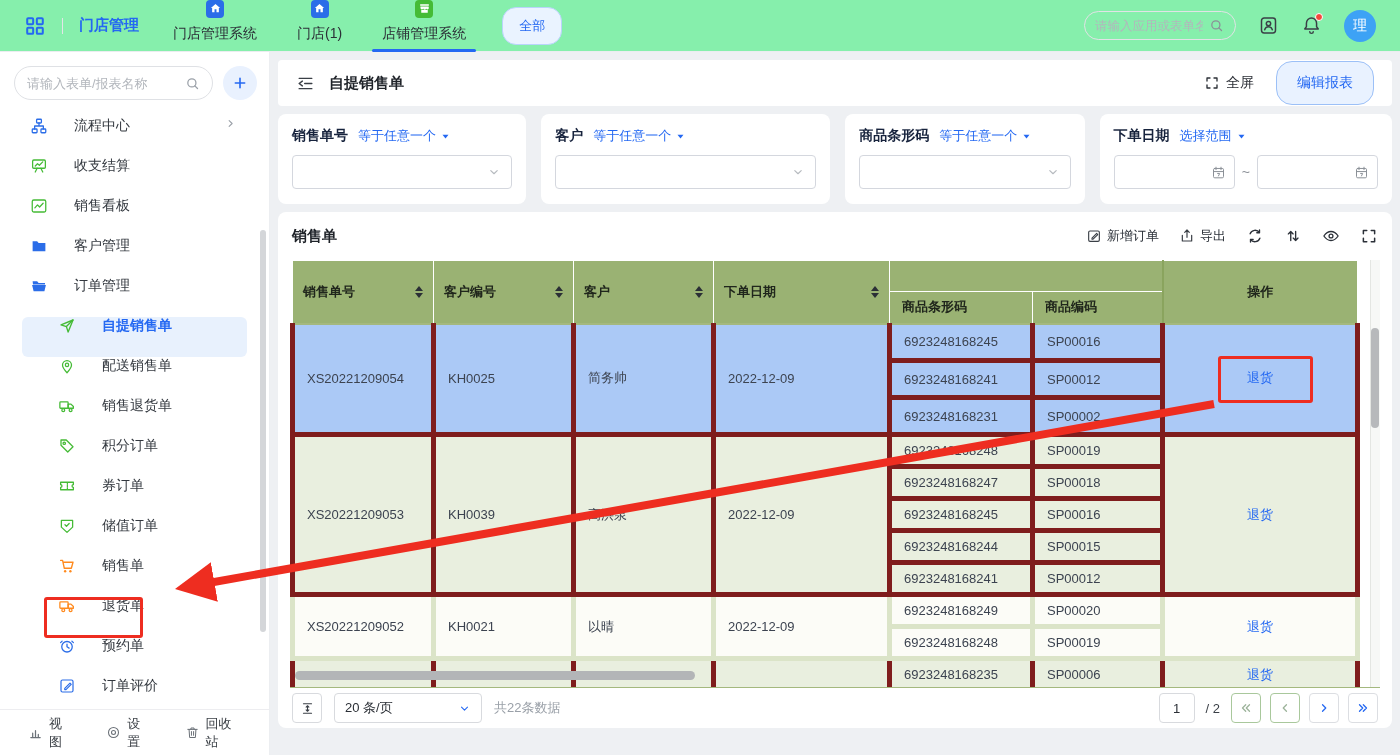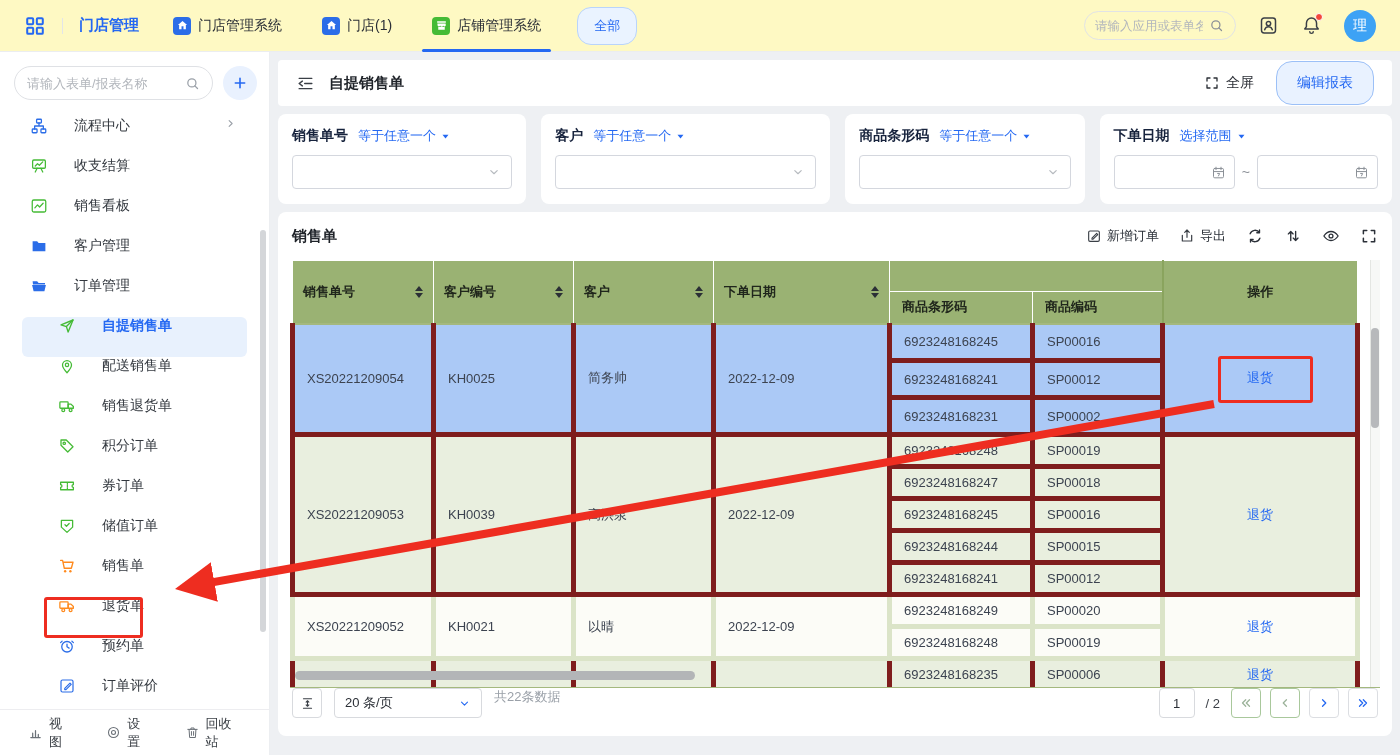--- a/index.html
+++ b/index.html
@@ -7,27 +7,27 @@
   body {
     font-family: "Liberation Sans", "DejaVu Sans", sans-serif;
     background:#eef0f3; position:relative; overflow:hidden;
     color:#2b2f36; font-size:14px;
   }
   .ic { display:inline-flex; align-items:center; justify-content:center; width:18px; height:18px; flex:none; }
   .ic svg { width:100%; height:100%; }
   .c-blue{ color:#2b6de8; } .c-green{ color:#45bb36; } .c-orange{ color:#ff8a1e; }
 
   
-  .topbar { position:absolute; top:0; left:0; width:1400px; height:52px; background:#fef9c3;
+  .topbar { position:absolute; top:0; left:0; width:1400px; height:52px; background:#86efac;
     border-bottom:1px solid #ebedf0; display:flex; align-items:center; padding:0 24px; z-index:10; }
   .topbar .grid-btn { width:22px; height:22px; color:#2468f2; cursor:pointer; }
   .top-divider { width:1px; height:16px; background:#e3e5e8; margin:0 16px; }
   .workspace { color:#2468f2; font-size:15px; font-weight:700; margin-right:34px; cursor:pointer; }
   .tabs { display:flex; height:52px; gap:40px; align-items:stretch; }
-  .tab { display:flex; align-items:center; gap:7px; font-size:14px; color:#2b2f36; position:relative; cursor:pointer; }
+  .tab { display:flex; align-items:center; gap:7px; font-size:14px; color:#2b2f36; position:relative; cursor:pointer;flex-direction:column; }
   .tab-ic { width:18px; height:18px; border-radius:4px; display:inline-flex; align-items:center; justify-content:center; }
   .tab-ic svg { width:13px; height:13px; }
   .tab-ic.blue { background:#2b6de8; } .tab-ic.green { background:#45bb36; }
   .tab.active::after { content:''; position:absolute; left:-10px; right:-10px; bottom:0; height:3px; background:#2468f2; border-radius:2px; }
   .all-pill { margin-left:36px; height:38px; padding:0 16px; border-radius:14px; background:#eaf3ff;
     border:1px solid #b9d4fb; color:#2468f2; font-size:13px; display:flex; align-items:center; cursor:pointer; }
   .top-right { margin-left:auto; display:flex; align-items:center; gap:22px; }
   .top-search { width:152px; height:29px; border:1px solid #e1e3e6; border-radius:15px; display:flex; align-items:center; padding:0 10px; gap:6px; }
   .top-search input { border:none; outline:none; width:108px; font-size:12.5px; color:#2b2f36; background:transparent; }
   .top-search input::placeholder { color:#b2b6bc; }
@@ -113,21 +113,21 @@
   .sales tr.rh-33 td.sub-td { height:32px; }
   .sales .col-action { border-left:2px solid #8aa45e; }
   .sales th.col-action { text-align:center; }
   .action-td { text-align:center; }
   .return-link { color:#2468f2; cursor:pointer; }
   .vtrack { position:absolute; top:0; right:0; width:10px; height:100%; background:#f7f8f6; border-left:1px solid #e4e6e2; }
   .vthumb { position:absolute; top:68px; right:1px; width:8px; height:100px; background:#b7b9bb; border-radius:4px; }
   .hthumb { position:absolute; left:5px; bottom:7px; width:400px; height:9px; background:#b3b5b7; border-radius:5px; z-index:4; }
 
   
-  .pagination { height:48px; display:flex; align-items:flex-start; padding:0 14px; gap:12px; }
+  .pagination { height:40px; display:flex; align-items:center; padding:0 14px; gap:12px; }
   .pg-iconbtn { width:30px; height:30px; border:1px solid #d8dade; border-radius:4px; background:#fff;
     display:flex; align-items:center; justify-content:center; color:#3a3f46; cursor:pointer; }
   .pg-iconbtn .ic { width:15px; height:15px; }
   .pg-size { width:148px; height:30px; border:1px solid #d8dade; border-radius:4px; display:flex; align-items:center;
     padding:0 10px; font-size:13px; color:#2b2f36; cursor:pointer; }
   .pg-size .ic { margin-left:auto; width:13px; height:13px; color:#2468f2; }
   .pg-total { font-size:13px; color:#9aa0a8; }
   .pg-right { margin-left:auto; display:flex; align-items:center; gap:9px; }
   .pg-input { width:36px; height:30px; border:1px solid #d8dade; border-radius:4px; text-align:center; font-size:13px; color:#2b2f36; outline:none; }
   .pg-slash { font-size:13px; color:#3a3f46; margin:0 2px; }

